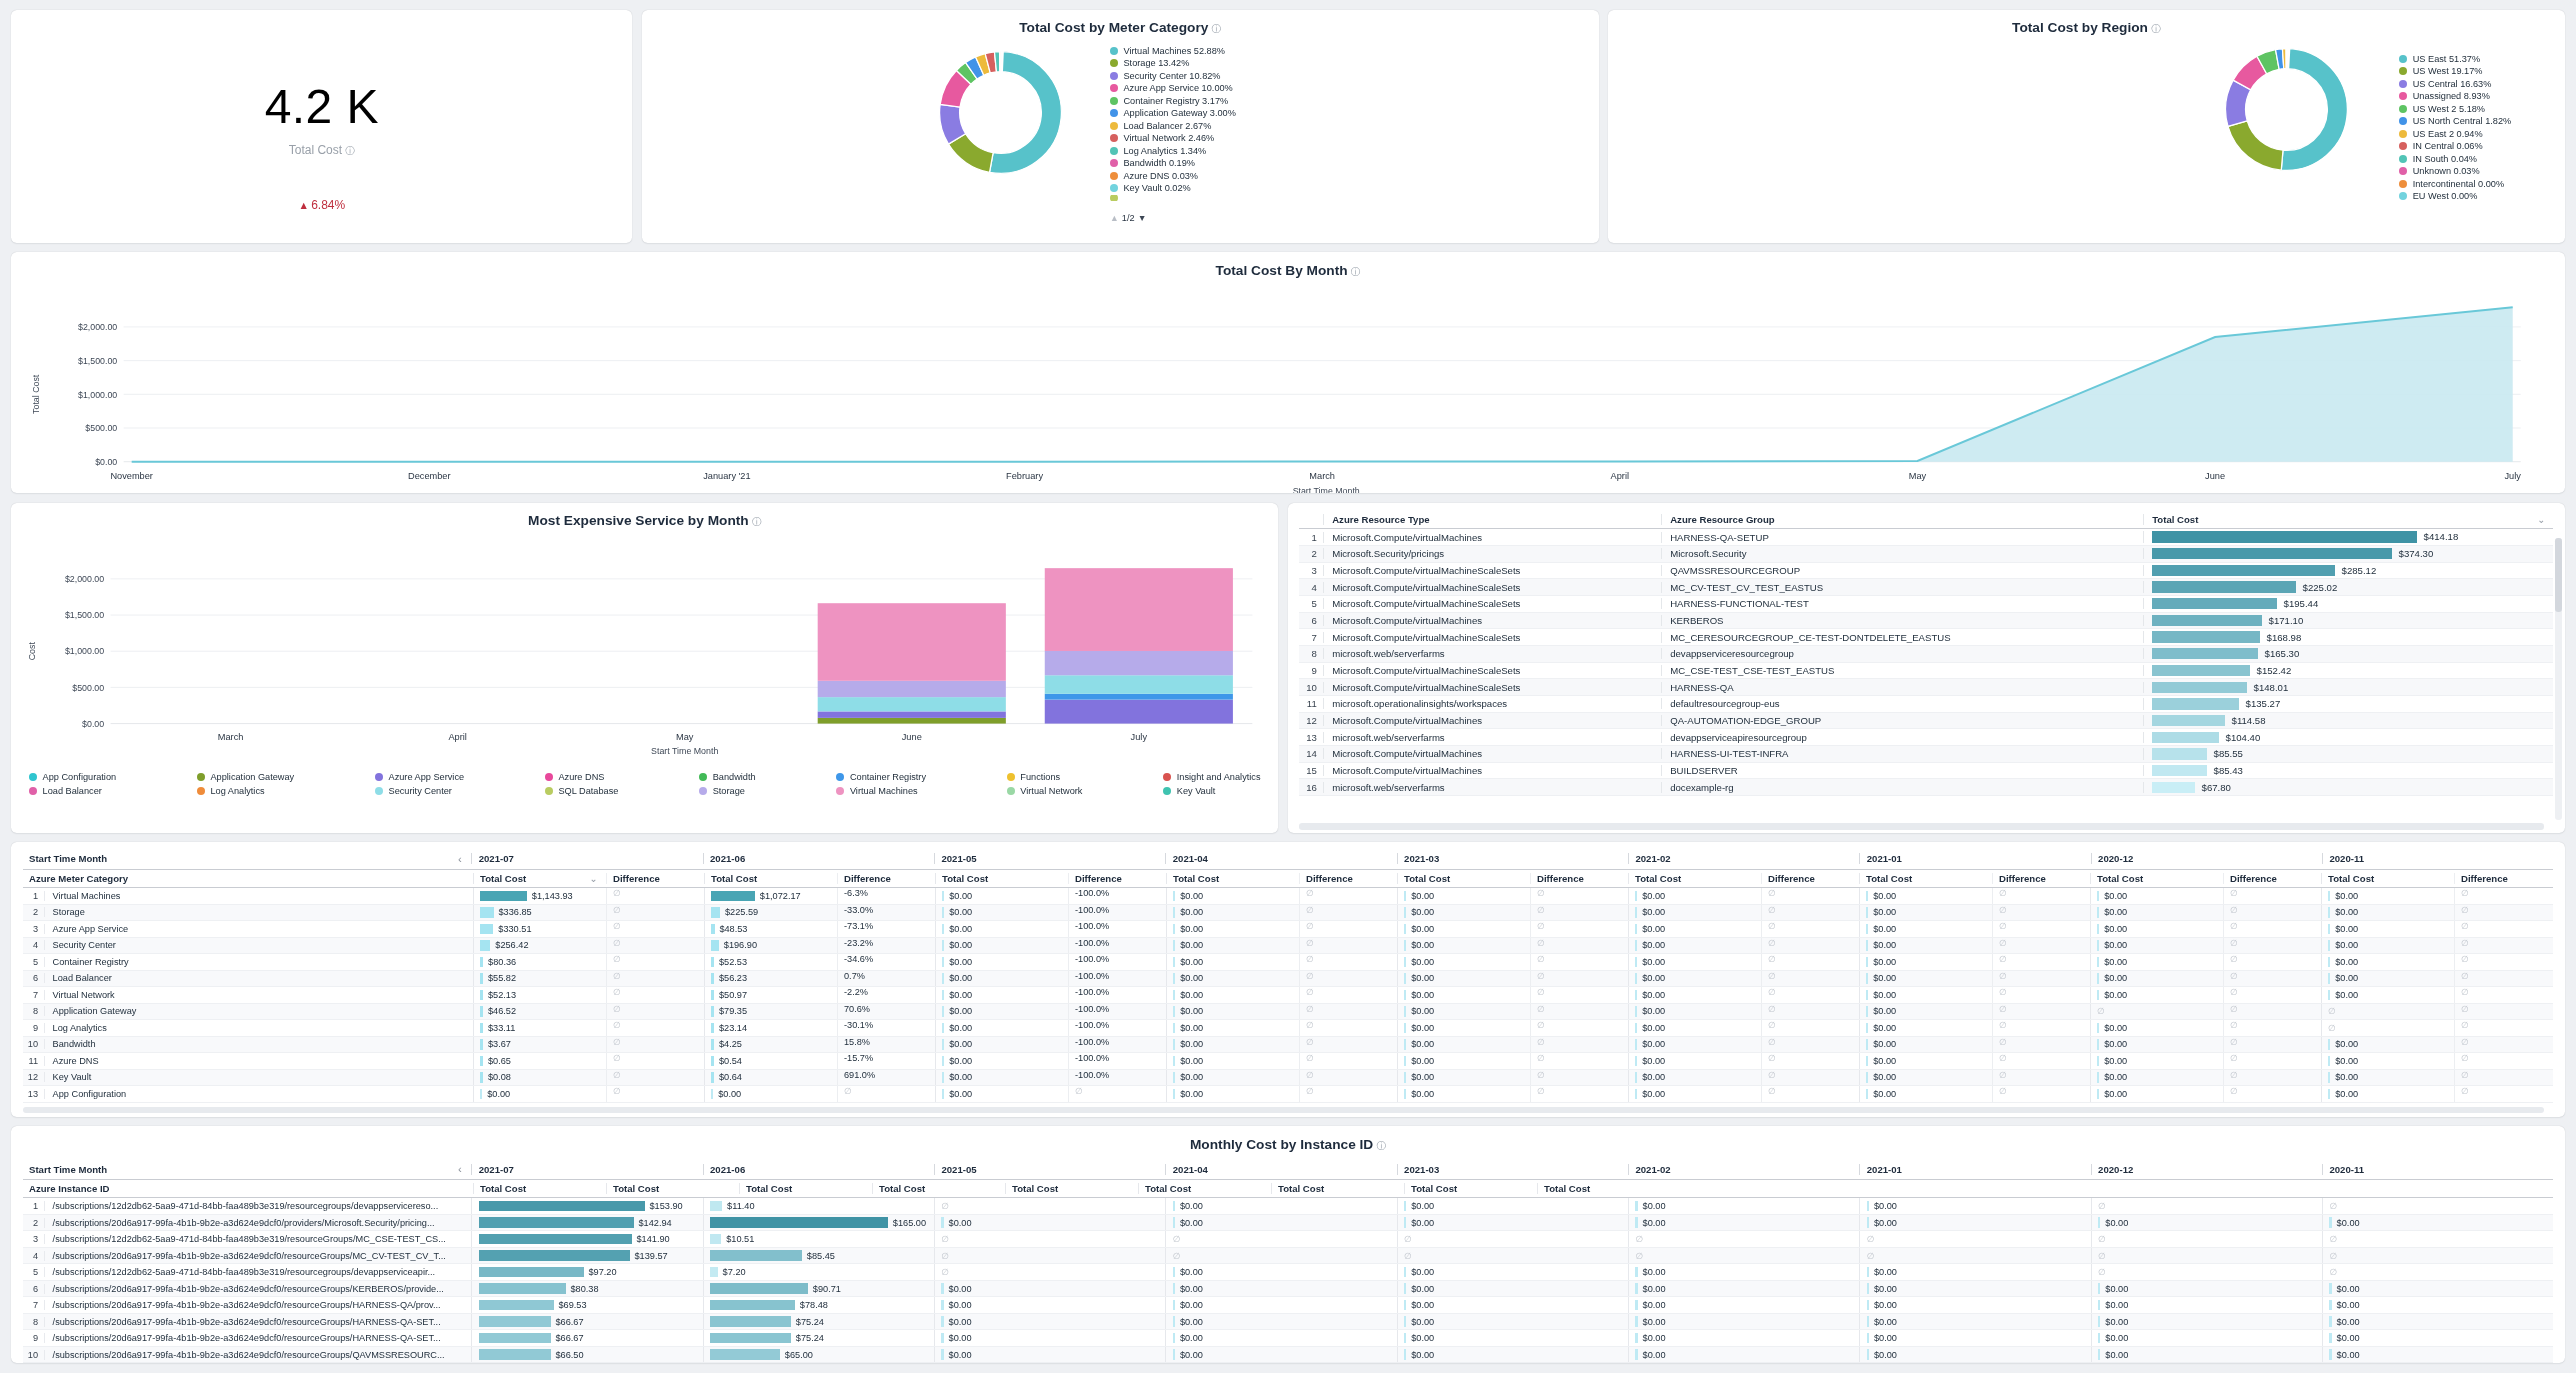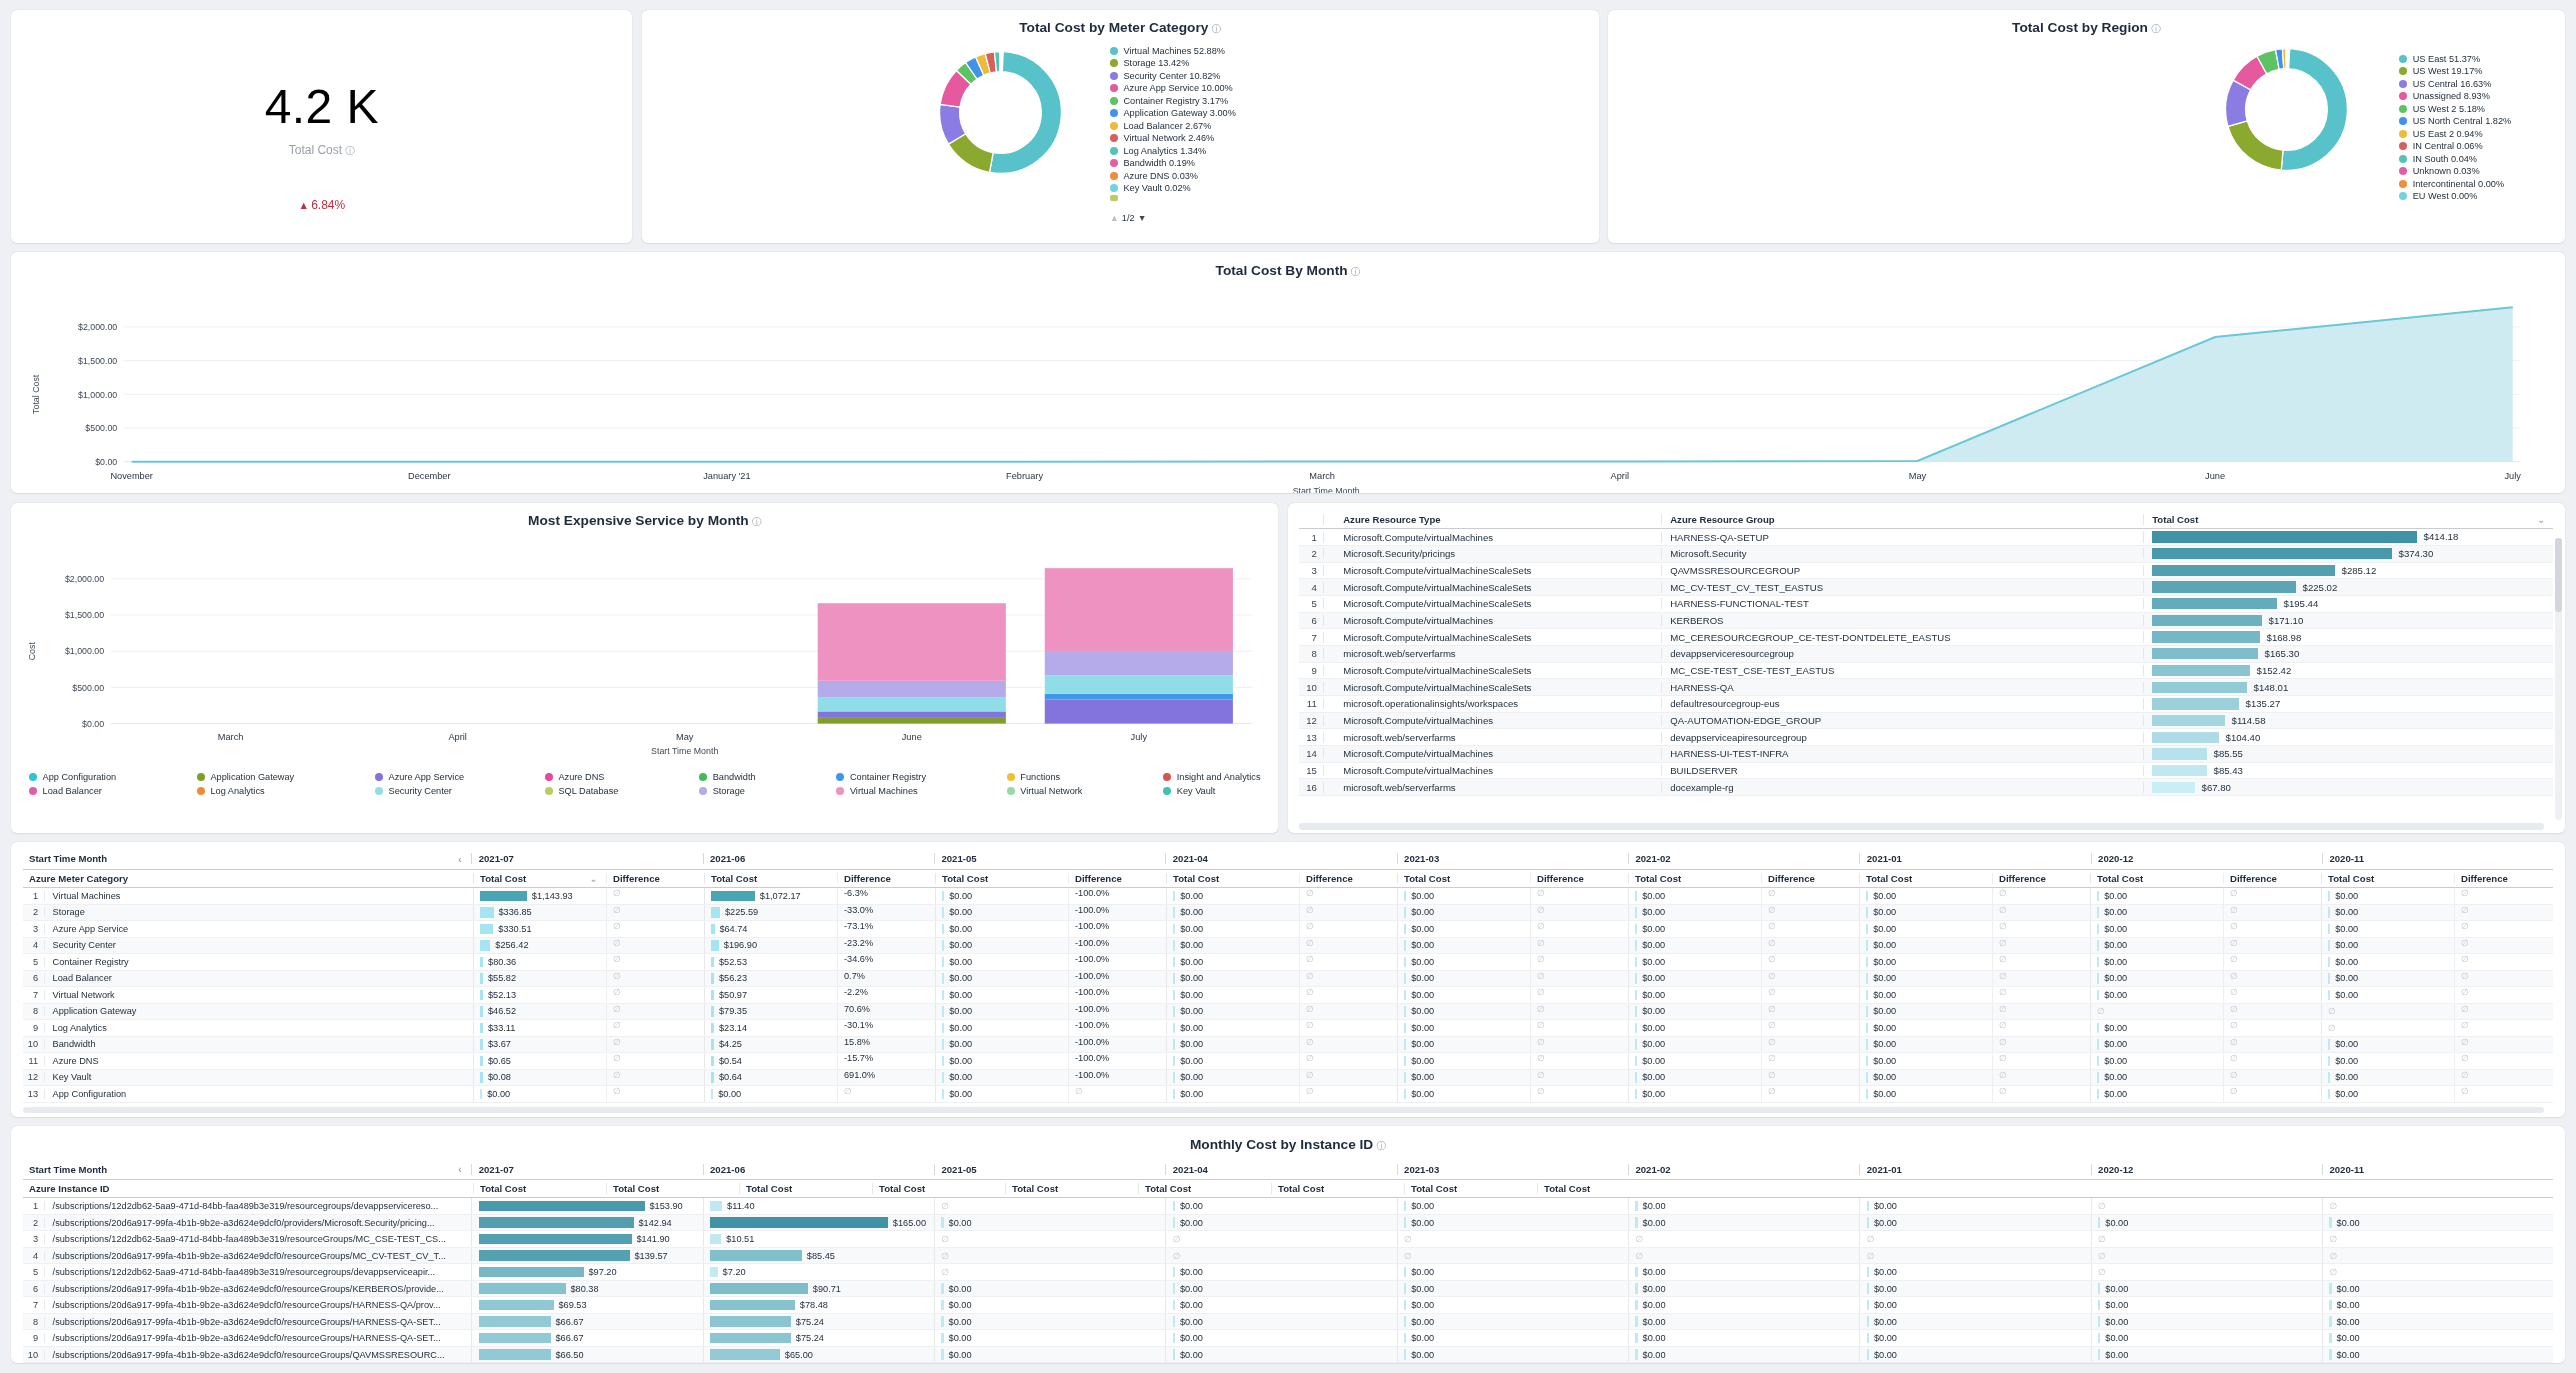--- a/index.html
+++ b/index.html
@@ -47,21 +47,21 @@
   .stack-legend{display:grid;grid-template-rows:repeat(2,13.7px);grid-auto-flow:column;
     justify-content:space-between;margin:3.2px 17.7px 0;}
   .stack-legend .lg-item{height:13.7px;}
   
   .rt-card{flex:1;}
   .rtable{margin:8px 11.3px 0;font-size:9.6px;}
   .rt-h{display:flex;font-weight:bold;color:#1e2b3c;padding:3.2px 0;border-bottom:1.6px solid #c9ccd2;}
   .rt-row{display:flex;align-items:center;height:16.7px;border-bottom:0.8px solid #eef0f3;}
   .rt-row.alt{background:#f7f8fa;}
   .c-idx{width:24px;text-align:right;padding-right:6.4px;color:#39434f;}
-  .c-type{width:338px;border-left:0.8px solid #e4e7ea;padding-left:19px;overflow:hidden;white-space:nowrap;}
+  .c-type{width:338px;border-left:0.8px solid #e4e7ea;padding-left:8px;overflow:hidden;white-space:nowrap;}
   .c-group{width:482px;border-left:0.8px solid #e4e7ea;padding-left:8px;overflow:hidden;white-space:nowrap;}
   .c-cost{flex:1;border-left:0.8px solid #e4e7ea;padding-left:8px;display:flex;align-items:center;}
   .rt-bar{height:11.3px;margin-right:6.4px;flex:0 0 auto;}
   .sort-chev{margin-left:auto;margin-right:8px;color:#9aa1ab;font-weight:400;}
   .vscroll{position:absolute;top:35px;bottom:13px;right:3.2px;width:6.4px;background:#eef0f3;border-radius:3.2px;}
   .vthumb{position:absolute;top:0;left:0;width:6.4px;height:74px;background:#d3d7dd;border-radius:3.2px;}
   .hscroll{position:absolute;left:11.3px;right:21px;bottom:3.2px;height:6.4px;background:#e7eaee;border-radius:3.2px;}
   
   .mtable{margin:6.4px 11.3px 0;font-size:9.2px;}
   .mt-h1{display:flex;align-items:center;font-weight:bold;font-size:9.6px;color:#1e2b3c;padding:4px 0;}
@@ -716,21 +716,21 @@
                 <span class="m-idx">3</span>
                 <span class="m-cat">Azure App Service</span>
               </div>
               <div class="w-cost">
                 <span class="mc-bar" style="width: 13.5px; background: rgb(165, 228, 241);"></span>
                 <span>$330.51</span>
               </div>
               <div class="w-diff"><span class="null">∅</span></div>
               <div class="w-cost">
                 <span class="mc-bar" style="width: 3.6px; background: rgb(165, 228, 241);"></span>
-                <span>$64.74</span>
+                <span>$48.53</span>
               </div>
               <div class="w-diff">-73.1%</div>
               <div class="w-cost">
                 <span class="mc-bar" style="width: 2.4px; background: rgb(191, 234, 244);"></span>
                 <span>$0.00</span>
               </div>
               <div class="w-diff">-100.0%</div>
               <div class="w-cost">
                 <span class="mc-bar" style="width: 2.4px; background: rgb(191, 234, 244);"></span>
                 <span>$0.00</span>

